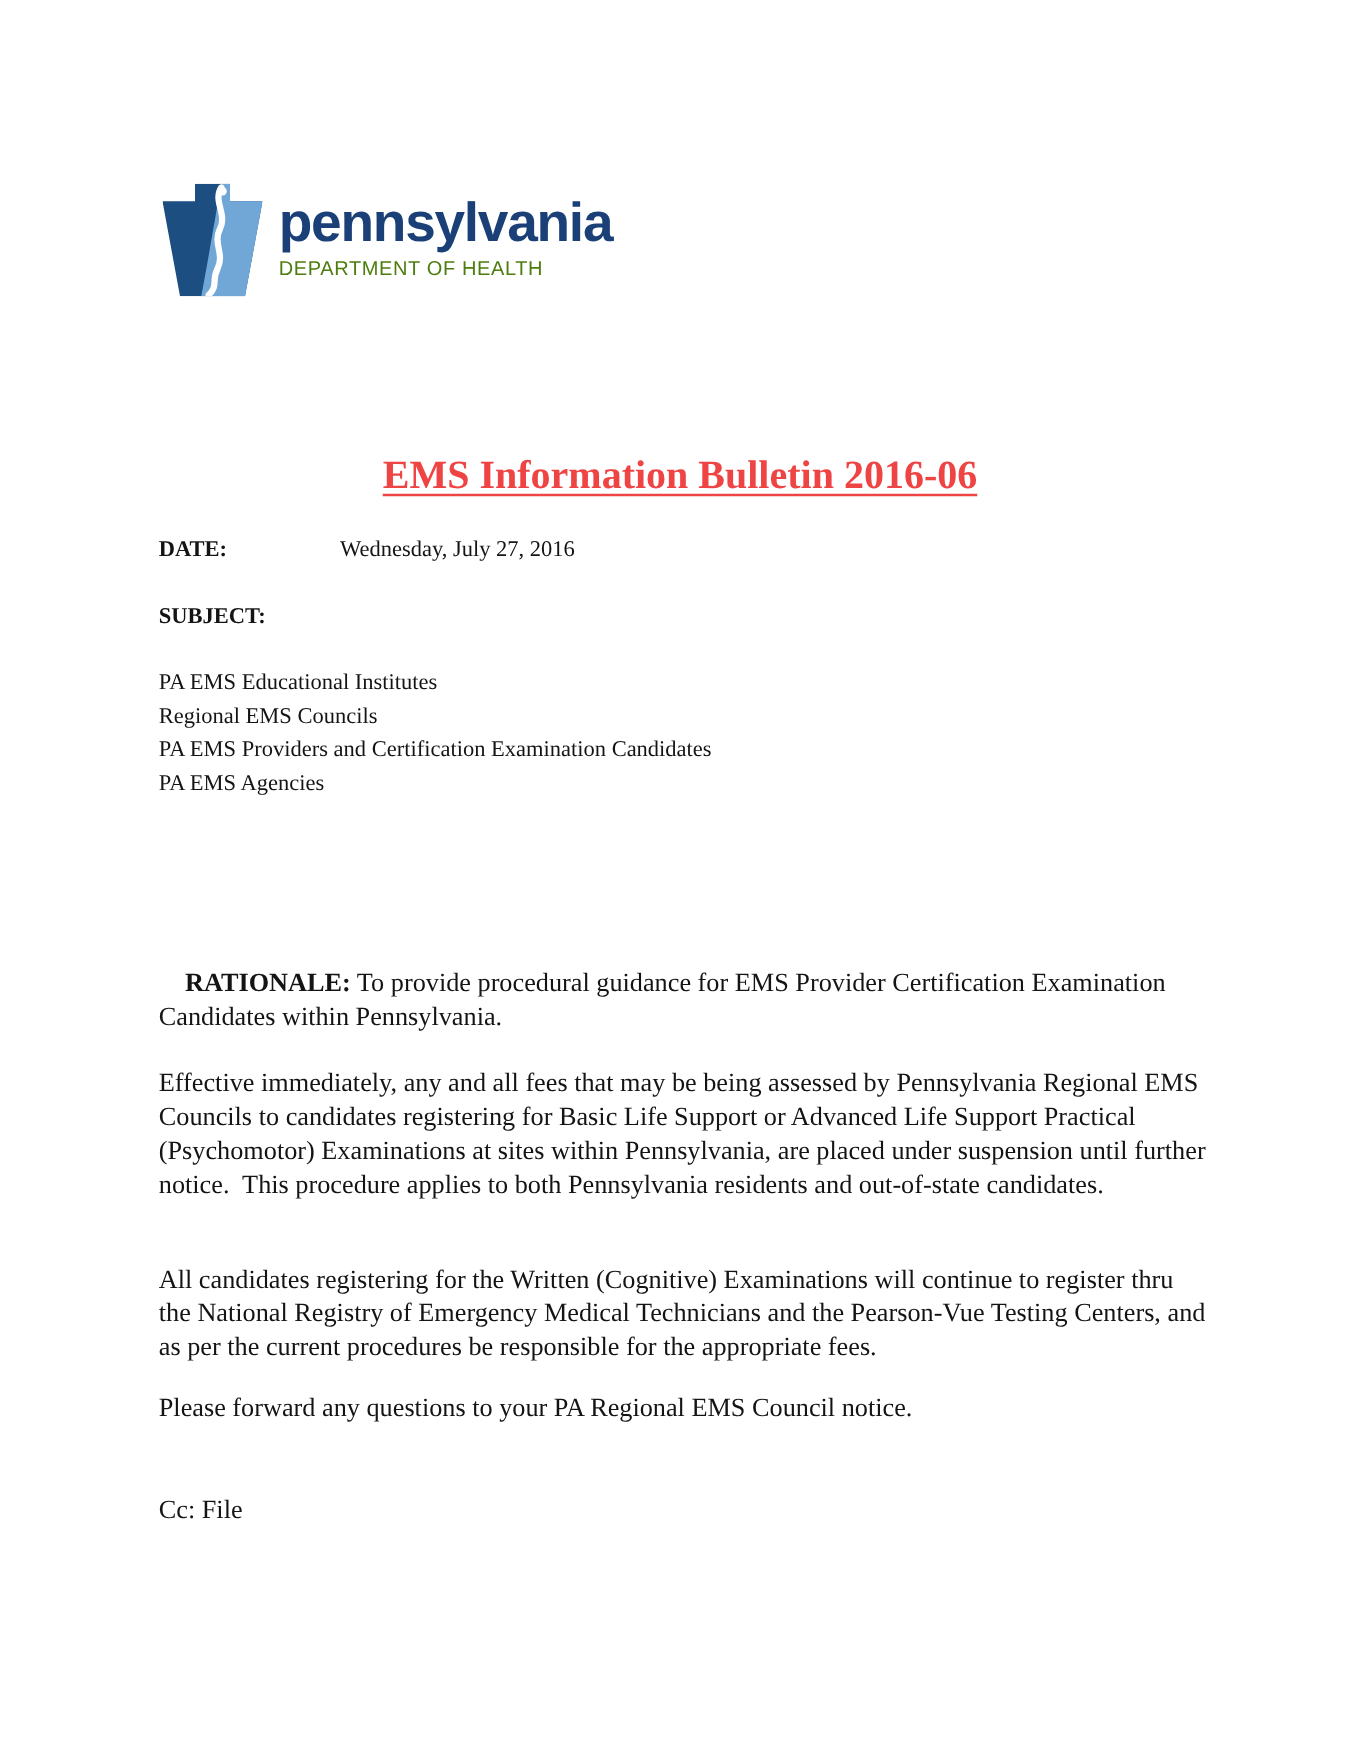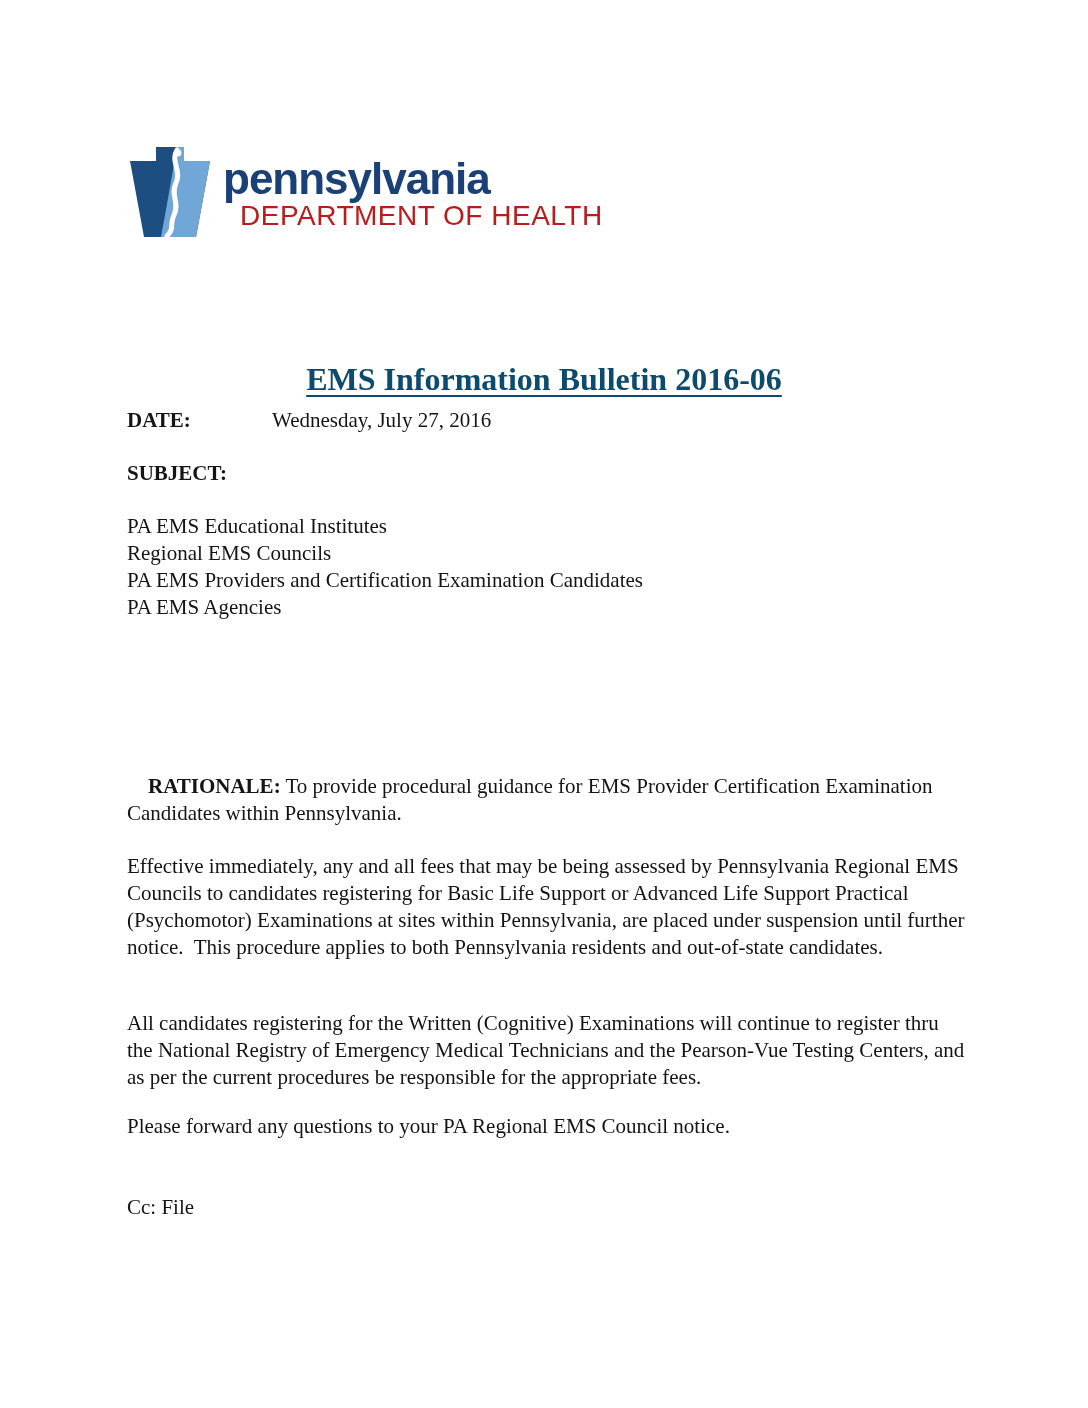--- a/index.html
+++ b/index.html
@@ -32,52 +32,52 @@
   }
   .wordmark {
     font-size: 44px;
     font-weight: bold;
     letter-spacing: -1px;
     line-height: 44px;
     color: #1b4077;
   }
   .dept {
     margin-top: 5px;
-    font-size: 28px;
+    font-size: 16px;
     letter-spacing: 0.5px;
     line-height: 20px;
-    color: #b91c1c;
-    margin-left: 17px;
+    color: #4d7c0f;
   }
 
   
   .title-row {
     position: absolute;
     top: 361px;
     left: 0;
     width: 100%;
     text-align: center;
   }
   .title-row span {
     font-size: 32px;
     font-weight: bold;
     text-decoration: underline;
     text-decoration-thickness: 2px;
     text-underline-offset: 5px;
-    color: #0c4a6e;
+    color: #ef4444;
   }
 
   
   .memo-row {
     position: absolute;
     left: 127px;
     width: 840px;
     display: flex;
-    font-size: 21px;
+    font-size: 18px;
     line-height: 27px;
+    margin-top: 19px;
   }
   .memo-label {
     width: 145px;
     flex-shrink: 0;
     font-weight: bold;
   }
   .memo-value div { white-space: pre-wrap; }
 
   
   .para {

